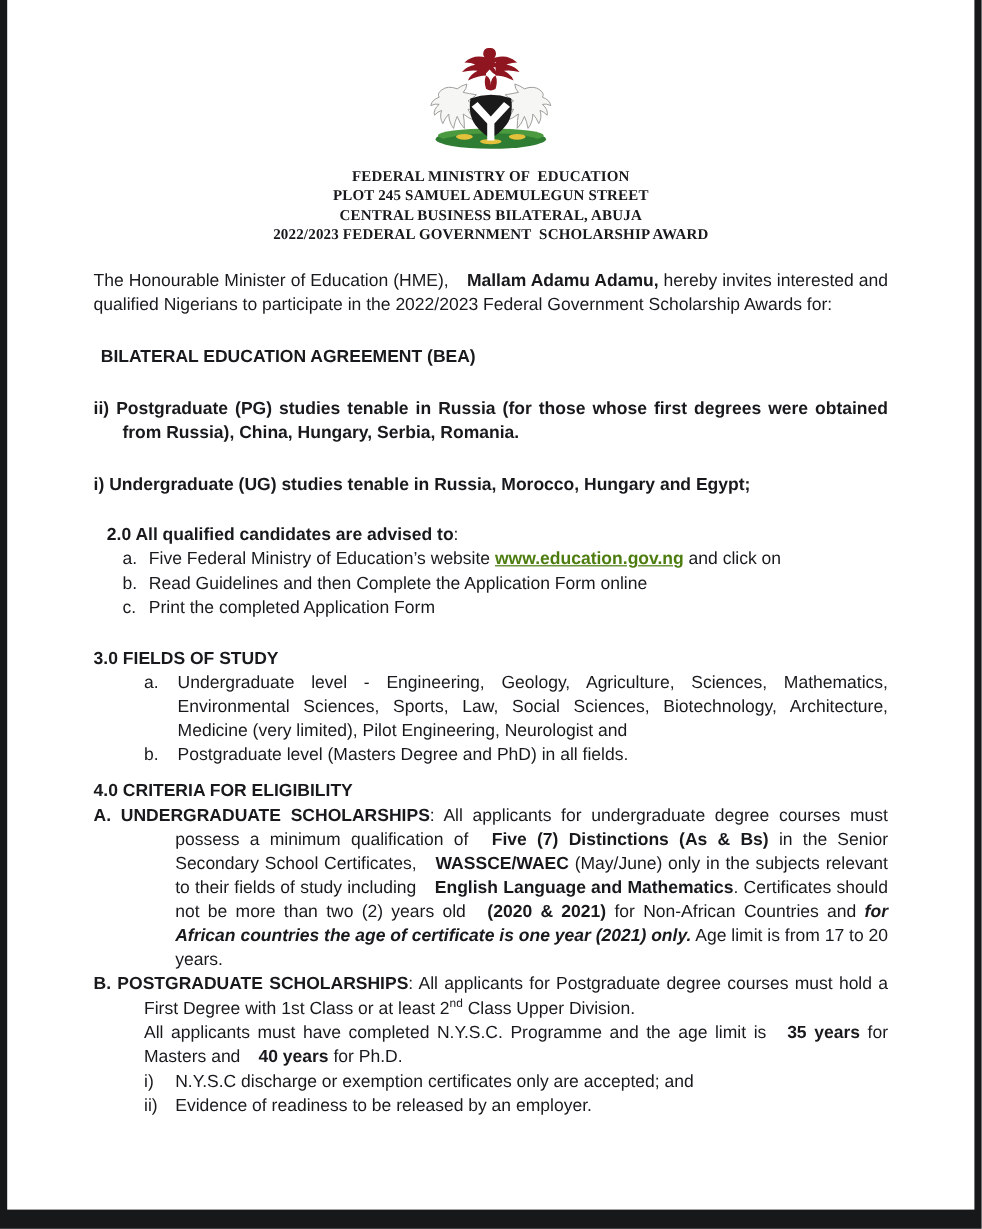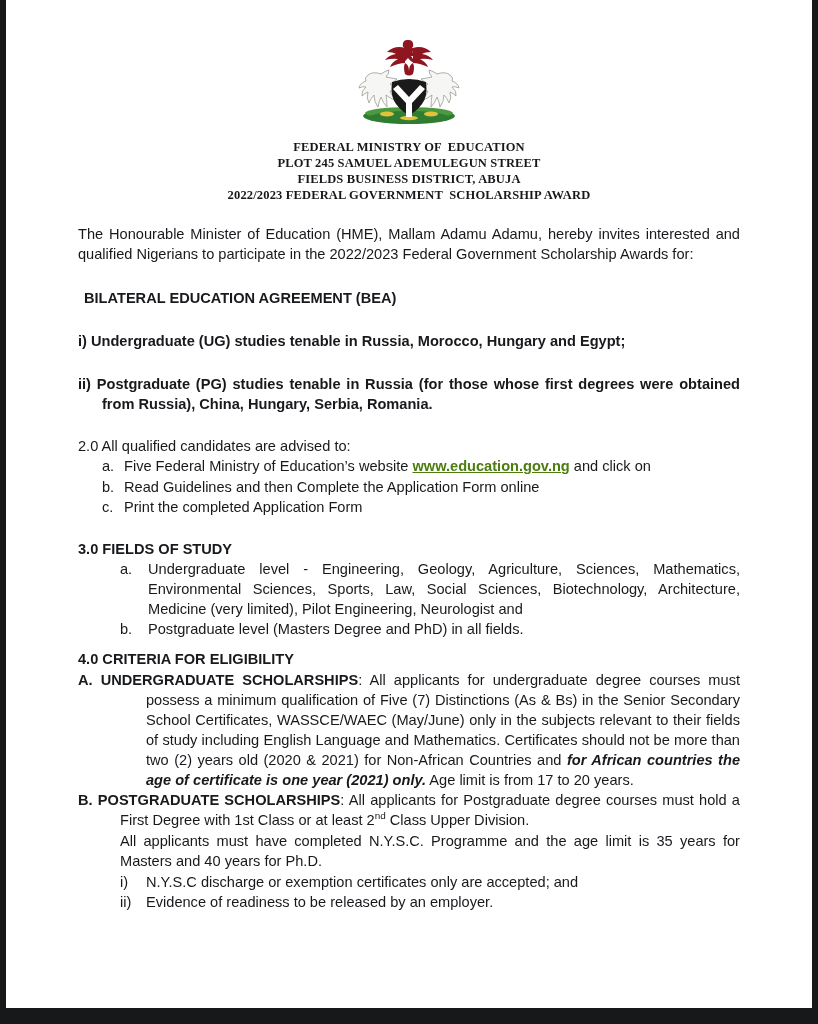--- a/index.html
+++ b/index.html
@@ -59,21 +59,21 @@
     color: #17191c;
     font-size: 14.6px;
     line-height: 1.38;
   }
 
   p.just {
     text-align: justify;
     text-justify: inter-word;
   }
 
-  b, .b { font-weight: normal; }
+  b, .b { font-weight: bold; margin-left: 11px; }
   .bi { font-weight: bold; font-style: italic; }
 
   .link {
     color: #4d7c0f;
     font-weight: bold;
     text-decoration: underline;
   }
 
   sup {
     font-size: 0.68em;
@@ -192,33 +192,33 @@
           <path d="M70 18 q-10 -3 -18 4 q6 0 9 2 q-7 1 -11 6 q8 -2 13 -1 q-6 3 -8 8 q9 -4 15 -4z"></path>
           <path d="M78 18 q10 -3 18 4 q-6 0 -9 2 q7 1 11 6 q-8 -2 -13 -1 q6 3 8 8 q-9 -4 -15 -4z"></path>
           <path d="M70 33 q4 2 4 8 q0 -6 4 -8 q2 5 0 11 q-4 3 -8 0 q-2 -6 0 -11z"></path>
         </g>
       </svg>
     </div>
 
     <div class="letterhead">
       <div>FEDERAL MINISTRY OF  EDUCATION</div>
       <div>PLOT 245 SAMUEL ADEMULEGUN STREET</div>
-      <div>FIELDS BUSINESS DISTRICT, ABUJA</div>
+      <div>CENTRAL BUSINESS BILATERAL, ABUJA</div>
       <div>2022/2023 FEDERAL GOVERNMENT  SCHOLARSHIP AWARD</div>
     </div>
 
     <div class="body-area">
 
       <p class="just mt-intro"><span>The Honourable Minister of Education (HME), </span><b>Mallam Adamu Adamu,</b><span> hereby invites interested and qualified Nigerians to participate in the 2022/2023 Federal Government Scholarship Awards for:</span></p>
 
       <p class="heading mt-bea">BILATERAL EDUCATION AGREEMENT (BEA)</p>
 
+      <p class="heading mt-ii hang-roman-ind">ii) Postgraduate (PG) studies tenable in Russia (for those whose first degrees were obtained from Russia), China, Hungary, Serbia, Romania.</p>
+
       <p class="heading mt-i hang-roman">i) Undergraduate (UG) studies tenable in Russia, Morocco, Hungary and  Egypt;</p>
-
-      <p class="heading mt-ii hang-roman-ind">ii) Postgraduate (PG) studies tenable in Russia (for those whose first degrees were obtained from Russia), China, Hungary, Serbia, Romania.</p>
 
       <p class="mt-sec"><b><span>2.0</span>
         <span>All qualified candidates are advised to</span></b><span>:</span></p>
 
       <ul class="alpha lst-2">
         <li><span class="mk">a.</span><span>Five Federal Ministry of Education’s website </span><a class="link" href="#">www.education.gov.ng</a><span> and click on </span><br></li>
         <li><span class="mk">b.</span><span>Read Guidelines and then Complete the Application Form online</span></li>
         <li><span class="mk">c.</span><span>Print the completed Application Form</span></li>
       </ul>
 

